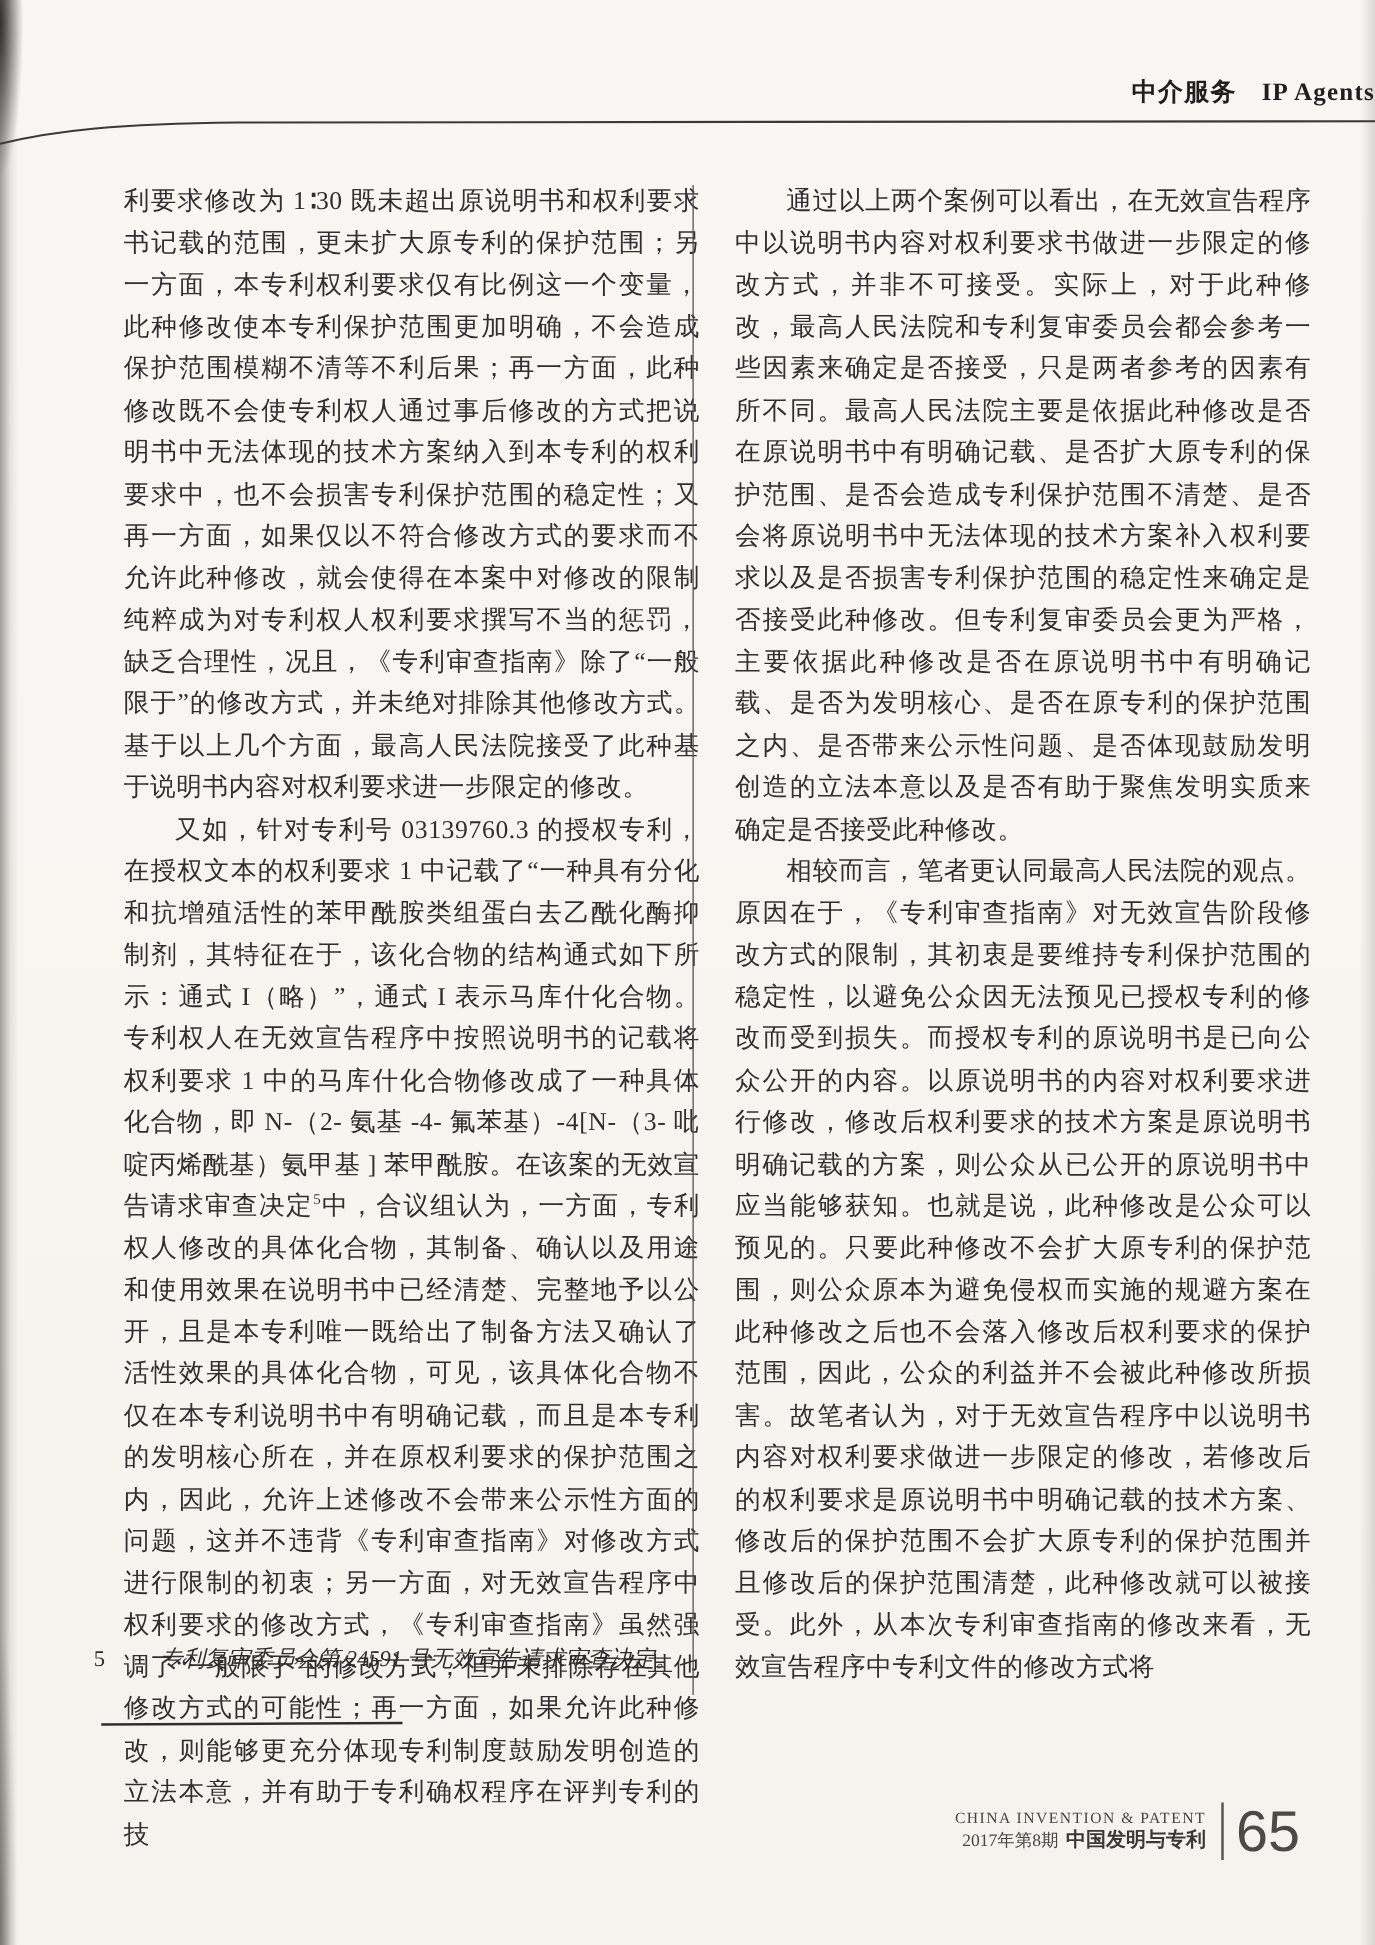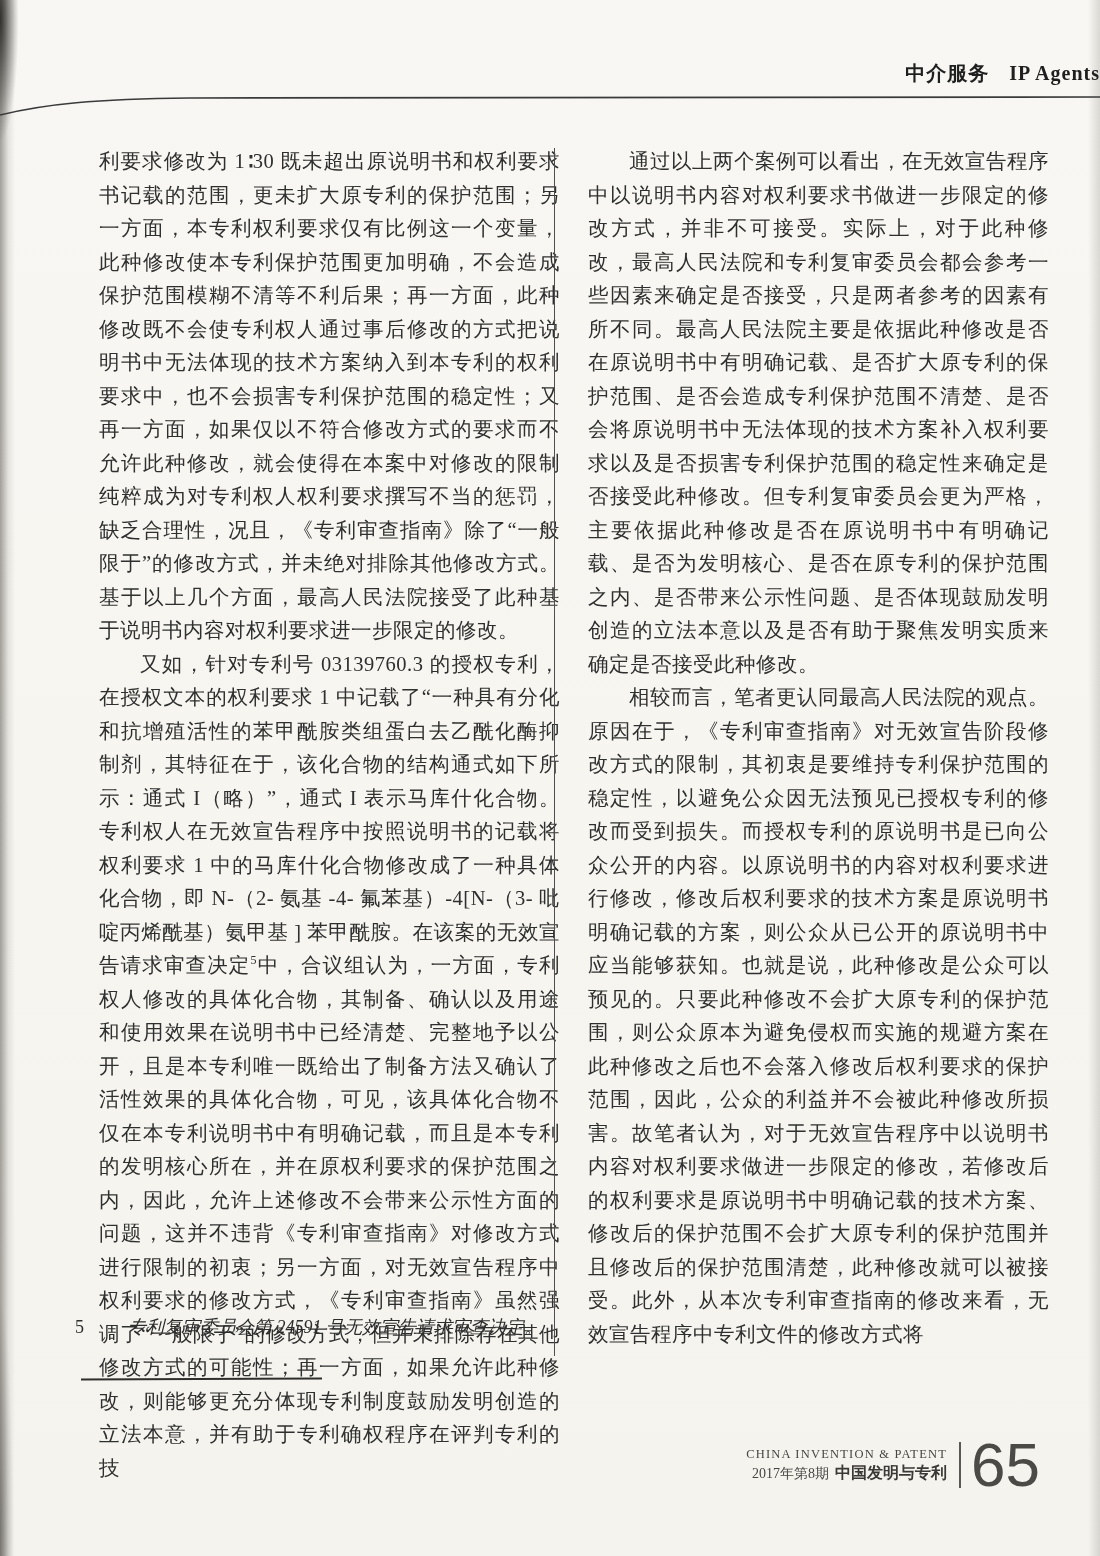--- a/index.html
+++ b/index.html
@@ -48,21 +48,21 @@
 
   
   .footer{position:absolute;right:60px;top:1442px;display:flex;align-items:center;}
   .footer-text{text-align:right;line-height:1.25;color:#474542;}
   .footer-en{font-size:12.5px;letter-spacing:1.2px;font-family:"Liberation Serif","DejaVu Serif",serif;margin-left:28px;}
   .footer-cnline{white-space:nowrap;}
   .footer-issue{font-size:14px;color:#474542;}
   .footer-cn{font-size:16px;font-weight:bold;color:#3b3936;
     font-family:Liberation Serif, serif;margin-left:6px;}
   .footer-bar{width:2px;height:46px;background:#5a5853;margin:0 10px 0 12px;}
-  .footer-page{font-size:62px;color:#4b4a47;line-height:46px;
+  .footer-page{font-size:46px;color:#4b4a47;line-height:46px;
     font-family:"Liberation Sans","DejaVu Sans",sans-serif;font-weight:400;}
 </style>
 </head>
 <body>
 
 <div class="page">
 
   <div class="scan-left"></div>
   <div class="scan-corner-top"></div>
   <div class="scan-corner-bottom"></div>

